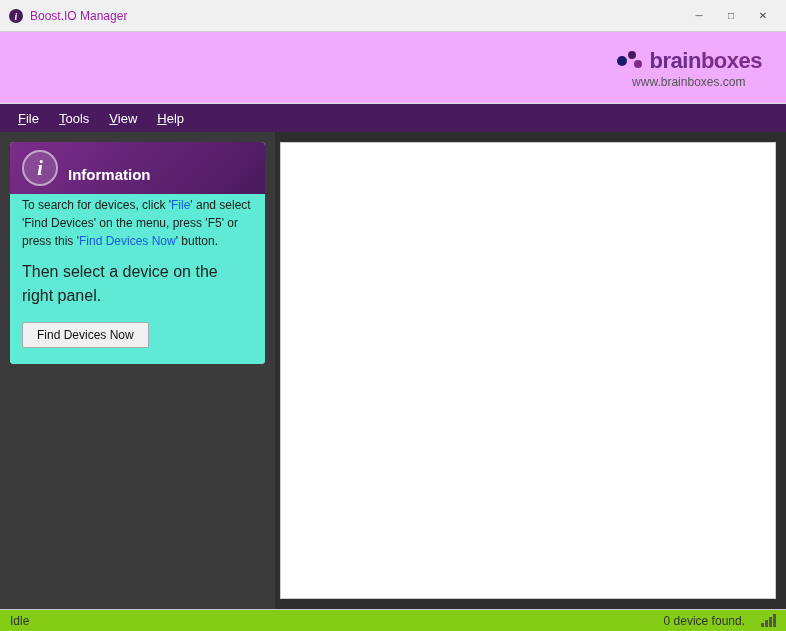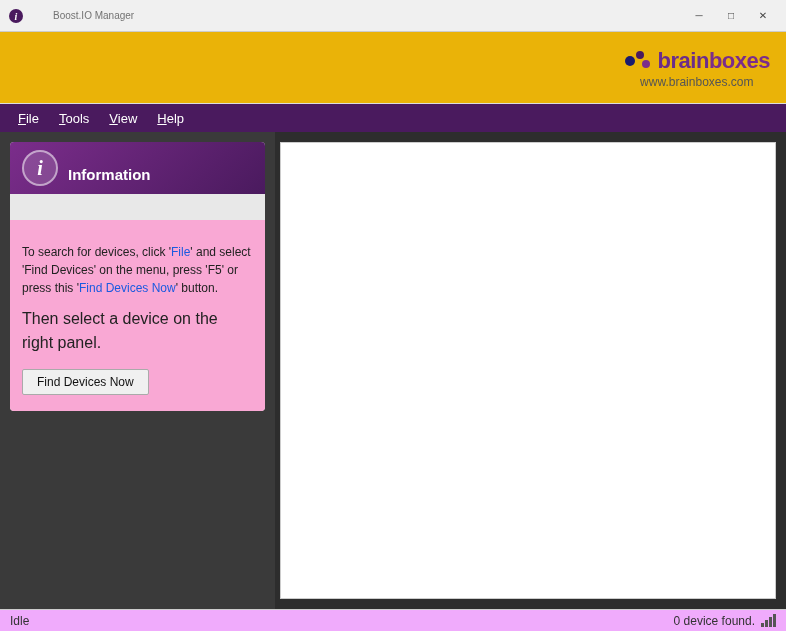--- a/index.html
+++ b/index.html
@@ -28,49 +28,48 @@
     #title-bar-left {
       display: flex;
       align-items: center;
       gap: 6px;
     }
     #app-icon {
       width: 16px;
       height: 16px;
     }
     #title-text {
-      font-size: 10px;
-      color: #737373;
-      margin-left: 23px;
+      font-size: 12px;
+      color: #a21caf;
     }
     #window-controls {
       display: flex;
       gap: 2px;
     }
     .win-btn {
       width: 30px;
       height: 20px;
       background: transparent;
       border: none;
       cursor: pointer;
       display: flex;
       align-items: center;
       justify-content: center;
       font-size: 10px;
       color: #444;
     }
 
     
     #header {
-      background: #eab308;
+      background: #f0abfc;
       height: 72px;
       display: flex;
       align-items: center;
       justify-content: flex-end;
-      padding: 0 16px;
+      padding: 0 24px;
       border-bottom: 1px solid #ddd;
       flex-shrink: 0;
     }
     #logo-area {
       display: flex;
       flex-direction: column;
       align-items: center;
     }
     #logo-brand {
       display: flex;
@@ -158,23 +157,22 @@
       font-weight: bold;
       font-family: Georgia, serif;
     }
     #info-title {
       color: white;
       font-size: 15px;
       font-weight: bold;
       margin-top: 12px;
     }
     #info-body {
-      padding: 23px 12px 16px;
-      background: #f9a8d4;
-      margin-top: 26px;
+      padding: 2px 12px 16px;
+      background: #5eead4;
     }
     #info-text {
       font-size: 12px;
       color: #222;
       line-height: 1.5;
       margin-bottom: 10px;
     }
     #info-text a, .link-text {
       color: #1a5ae0;
       text-decoration: none;
@@ -198,35 +196,35 @@
     
     #right-panel {
       flex: 1;
       background: white;
       margin: 10px 10px 10px 5px;
       border: 1px solid #ccc;
     }
 
     
     #status-bar {
-      background: #f0abfc;
+      background: #84cc16;
       height: 22px;
       display: flex;
       align-items: center;
       justify-content: space-between;
       padding: 0 10px;
       border-top: 1px solid #ccc;
       flex-shrink: 0;
       font-size: 12px;
       color: #333;
     }
     #status-right {
       display: flex;
       align-items: center;
-      gap: 6px;
+      gap: 16px;
     }
     #network-icon {
       display: flex;
       gap: 1px;
       align-items: flex-end;
     }
     .bar-seg {
       width: 3px;
       background: #555;
     }

